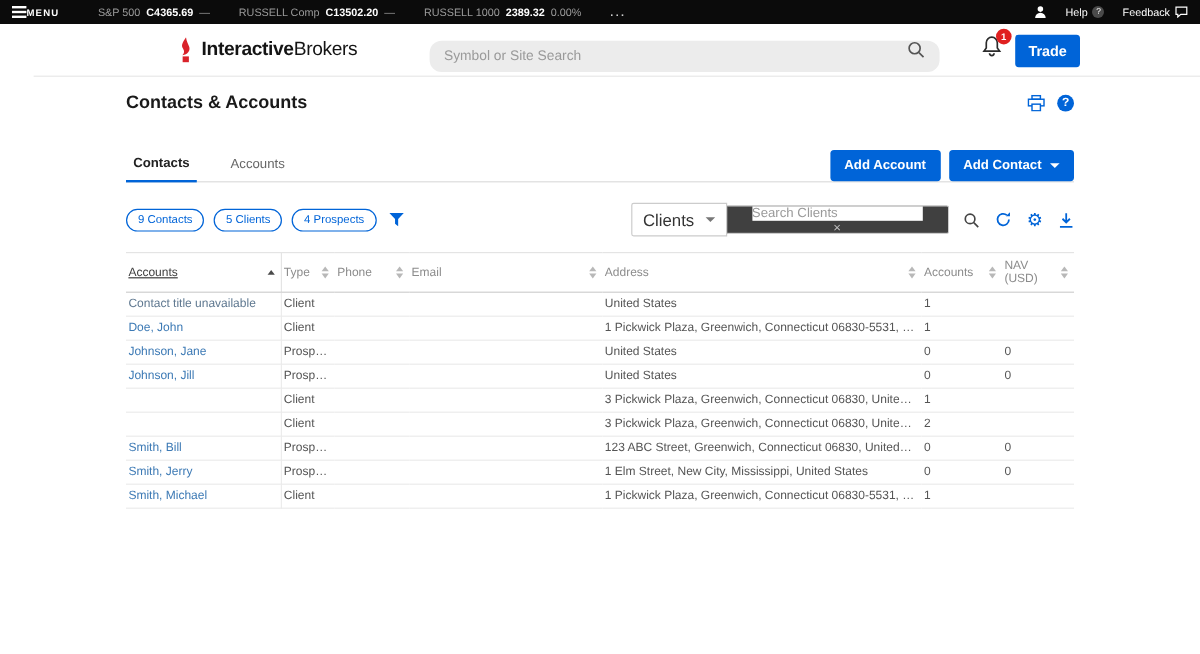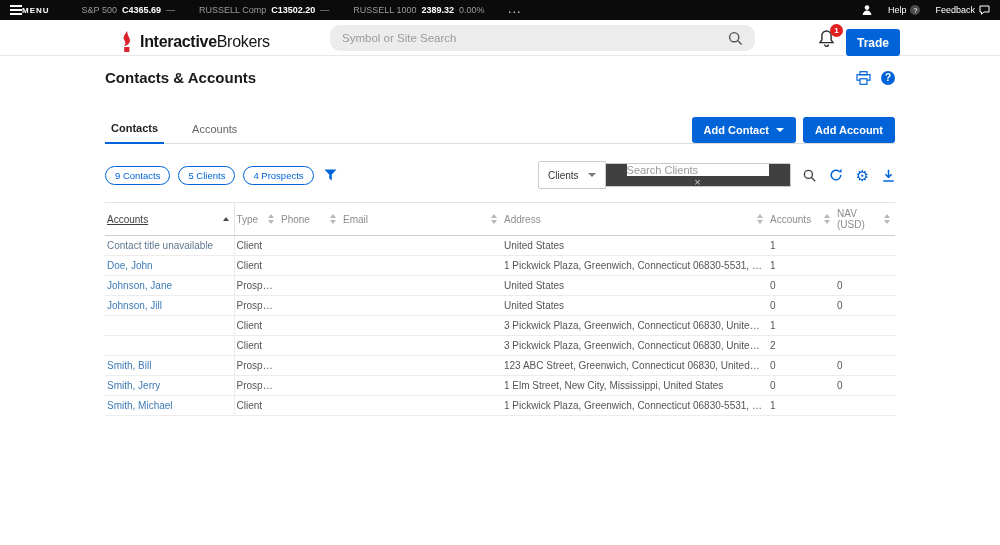--- a/index.html
+++ b/index.html
@@ -18,26 +18,26 @@
   .t-name { color:#9b9b9b; }
   .t-value { font-weight:bold; color:#fff; }
   .t-change { color:#9b9b9b; }
   .more-dots { margin-left:24px; color:#cfcfcf; font-weight:bold; letter-spacing:2px; cursor:pointer; }
   .topbar-right { margin-left:auto; display:flex; align-items:center; gap:15px; }
   .tb-group { display:flex; align-items:center; gap:4px; cursor:pointer; }
   .qmark-dark { width:10px; height:10px; border-radius:50%; background:#4a4a4a; color:#fff;
     font-size:7px; display:flex; align-items:center; justify-content:center; }
 
   
-  .header { position:relative; height:36px; background:#fff; border-bottom:1px solid #e8e8e8; }
+  .header { position:relative; height:44px; background:#fff; border-bottom:1px solid #e8e8e8;margin-left:28px; }
   .brand { position:absolute; left:120px; top:11px; display:flex; align-items:center; gap:5px; cursor:pointer; }
   .brand-text { font-size:16px; color:#141414; letter-spacing:-0.3px; }
   .brand-bold { font-weight:bold; }
-  .search-bar { position:absolute; left:330px; top:5px; width:425px; height:26px;
-    background:#ececec; border-radius:10px; display:flex; align-items:center; padding:0 12px; }
+  .search-bar { position:absolute; left:330px; top:14px; width:425px; height:26px;
+    background:#ececec; border-radius:10px; display:flex; padding:0 12px; }
   .search-bar input { flex:1; border:none; background:transparent; outline:none;
     font-size:11.5px; color:#444; }
   .search-bar input::placeholder { color:#9a9a9a; }
   .bell-wrap { position:absolute; right:163px; top:9px; width:20px; height:22px; cursor:pointer; }
   .badge { position:absolute; top:-5px; right:-6px; min-width:13px; height:13px; border-radius:7px;
     background:#e02020; color:#fff; font-size:8px; font-weight:bold; display:flex;
     align-items:center; justify-content:center; padding:0 2px; }
   .trade-btn { position:absolute; right:100px; top:9px; width:54px; height:27px;
     background:#0064d8; color:#fff; border:none; border-radius:3px; font-size:12px;
     font-weight:bold; cursor:pointer; font-family:inherit; }
@@ -62,21 +62,21 @@
   .caret-down { width:0; height:0; border-left:4px solid transparent;
     border-right:4px solid transparent; border-top:4px solid currentColor; display:inline-block; }
 
   .filters-row { display:flex; align-items:center; margin-top:17px; }
   .chips { display:flex; gap:8px; align-items:center; }
   .chip { border:1px solid #0064d8; color:#0064d8; border-radius:11px; font-size:9.5px;
     padding:3px 9px; cursor:pointer; white-space:nowrap; }
   .funnel-btn { margin-left:10px; cursor:pointer; display:flex; align-items:center; }
   .filter-right { margin-left:auto; display:flex; align-items:center; }
   .type-select { height:28px; border:1px solid #ccc; border-radius:2px 0 0 2px; background:#fff;
-    display:flex; align-items:center; gap:9px; padding:0 9px; font-size:10px; color:#333; cursor:pointer; }
+    display:flex; align-items:center; gap:9px; padding:0 9px; font-size:14px; color:#333; cursor:pointer; }
   .type-select .caret-down { color:#777; }
   .search-box { height:24px; width:185px; border:1px solid #ccc; border-left:none;
     border-radius:0 2px 2px 0; display:flex; align-items:center; padding:0 7px; background:#404040;flex-direction:column; }
   .search-box input { flex:1; min-width:0; border:none; outline:none; font-size:11px; color:#333; }
   .search-box input::placeholder { color:#9a9a9a; }
   .clear-x { color:#c2c2c2; font-size:11px; cursor:pointer; padding:0 1px; }
   .tool-icons { display:flex; align-items:center; gap:13px; margin-left:12px; }
   .tool-icons > * { cursor:pointer; display:flex; align-items:center; }
   .gear-glyph { font-size:15px; color:#0064d8; line-height:1; }
 
@@ -185,25 +185,25 @@
   </div>
 </div>
 
 <div class="content">
 
   <div class="tabs-row">
     <div class="tab active">Contacts</div>
     <div class="tab">Accounts</div>
     <div class="tab-actions">
       <button class="btn-primary">
+          <span>Add Account</span>
+        </button>
+      <button class="btn-primary">
           <span>Add Contact</span>
           <span class="caret-down"></span>
-        </button>
-      <button class="btn-primary">
-          <span>Add Account</span>
         </button>
     </div>
   </div>
 
   <div class="filters-row">
     <div class="chips">
       <span class="chip">9 Contacts</span>
       <span class="chip">5 Clients</span>
       <span class="chip">4 Prospects</span>
     </div>

